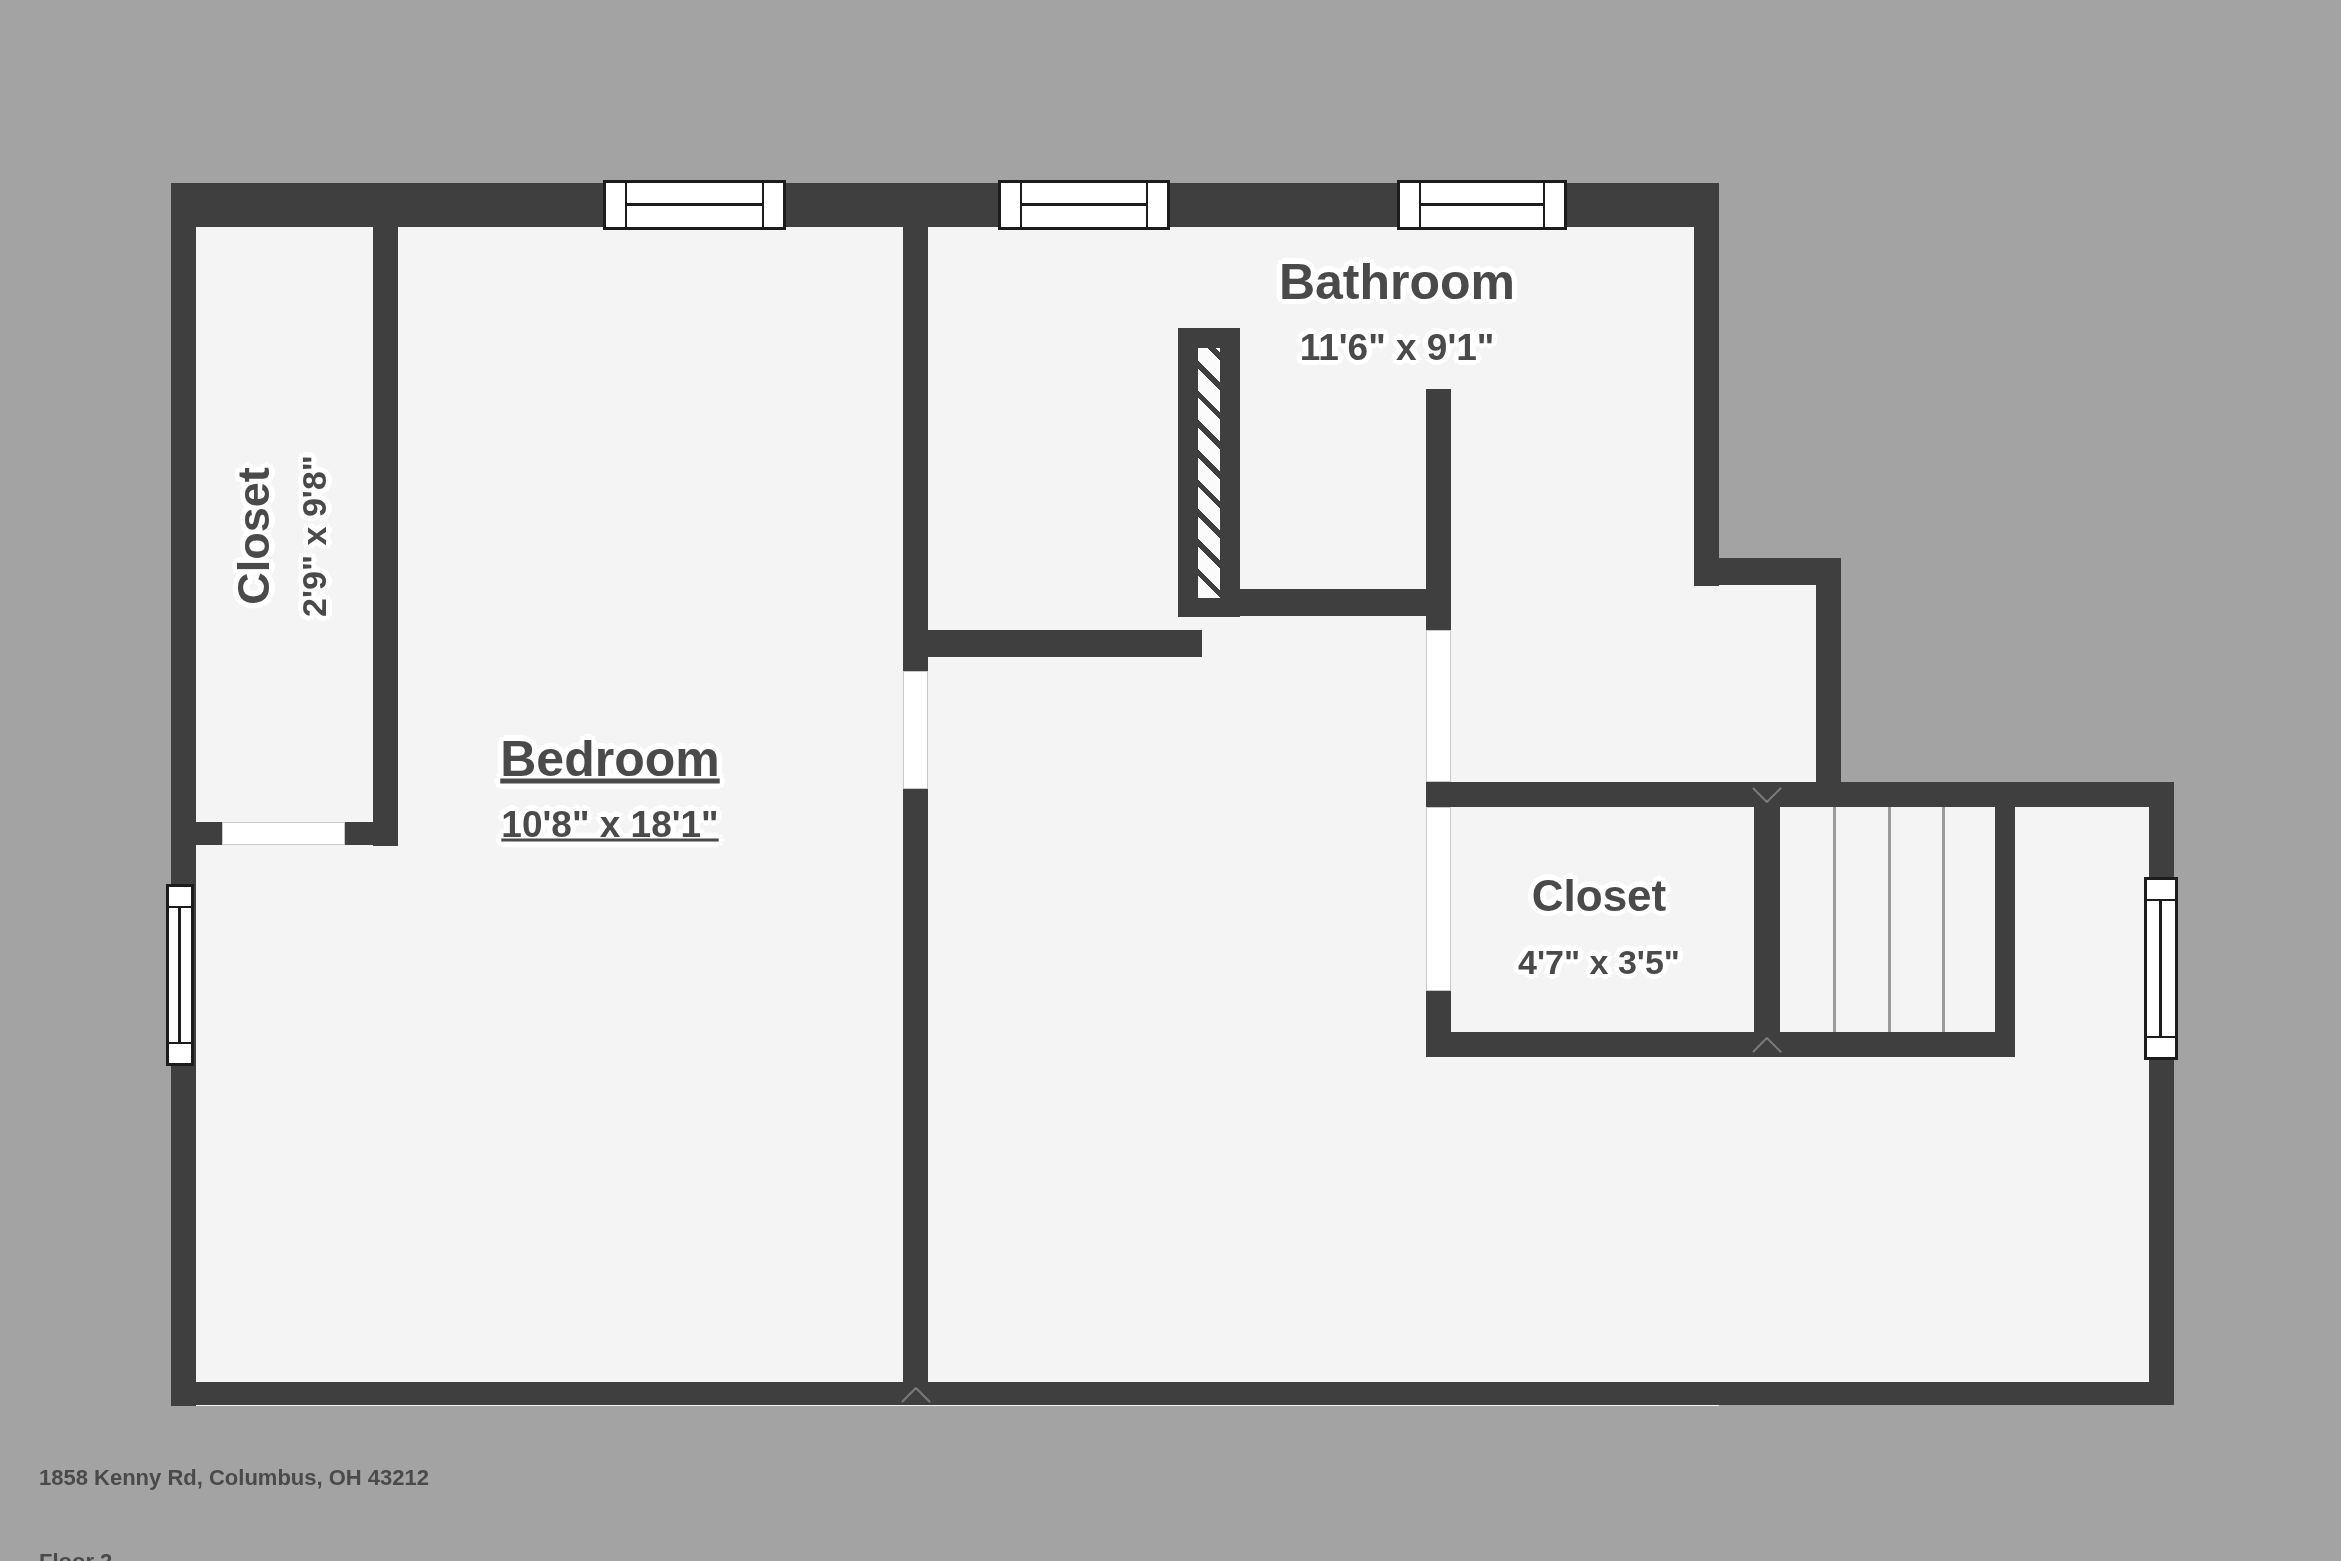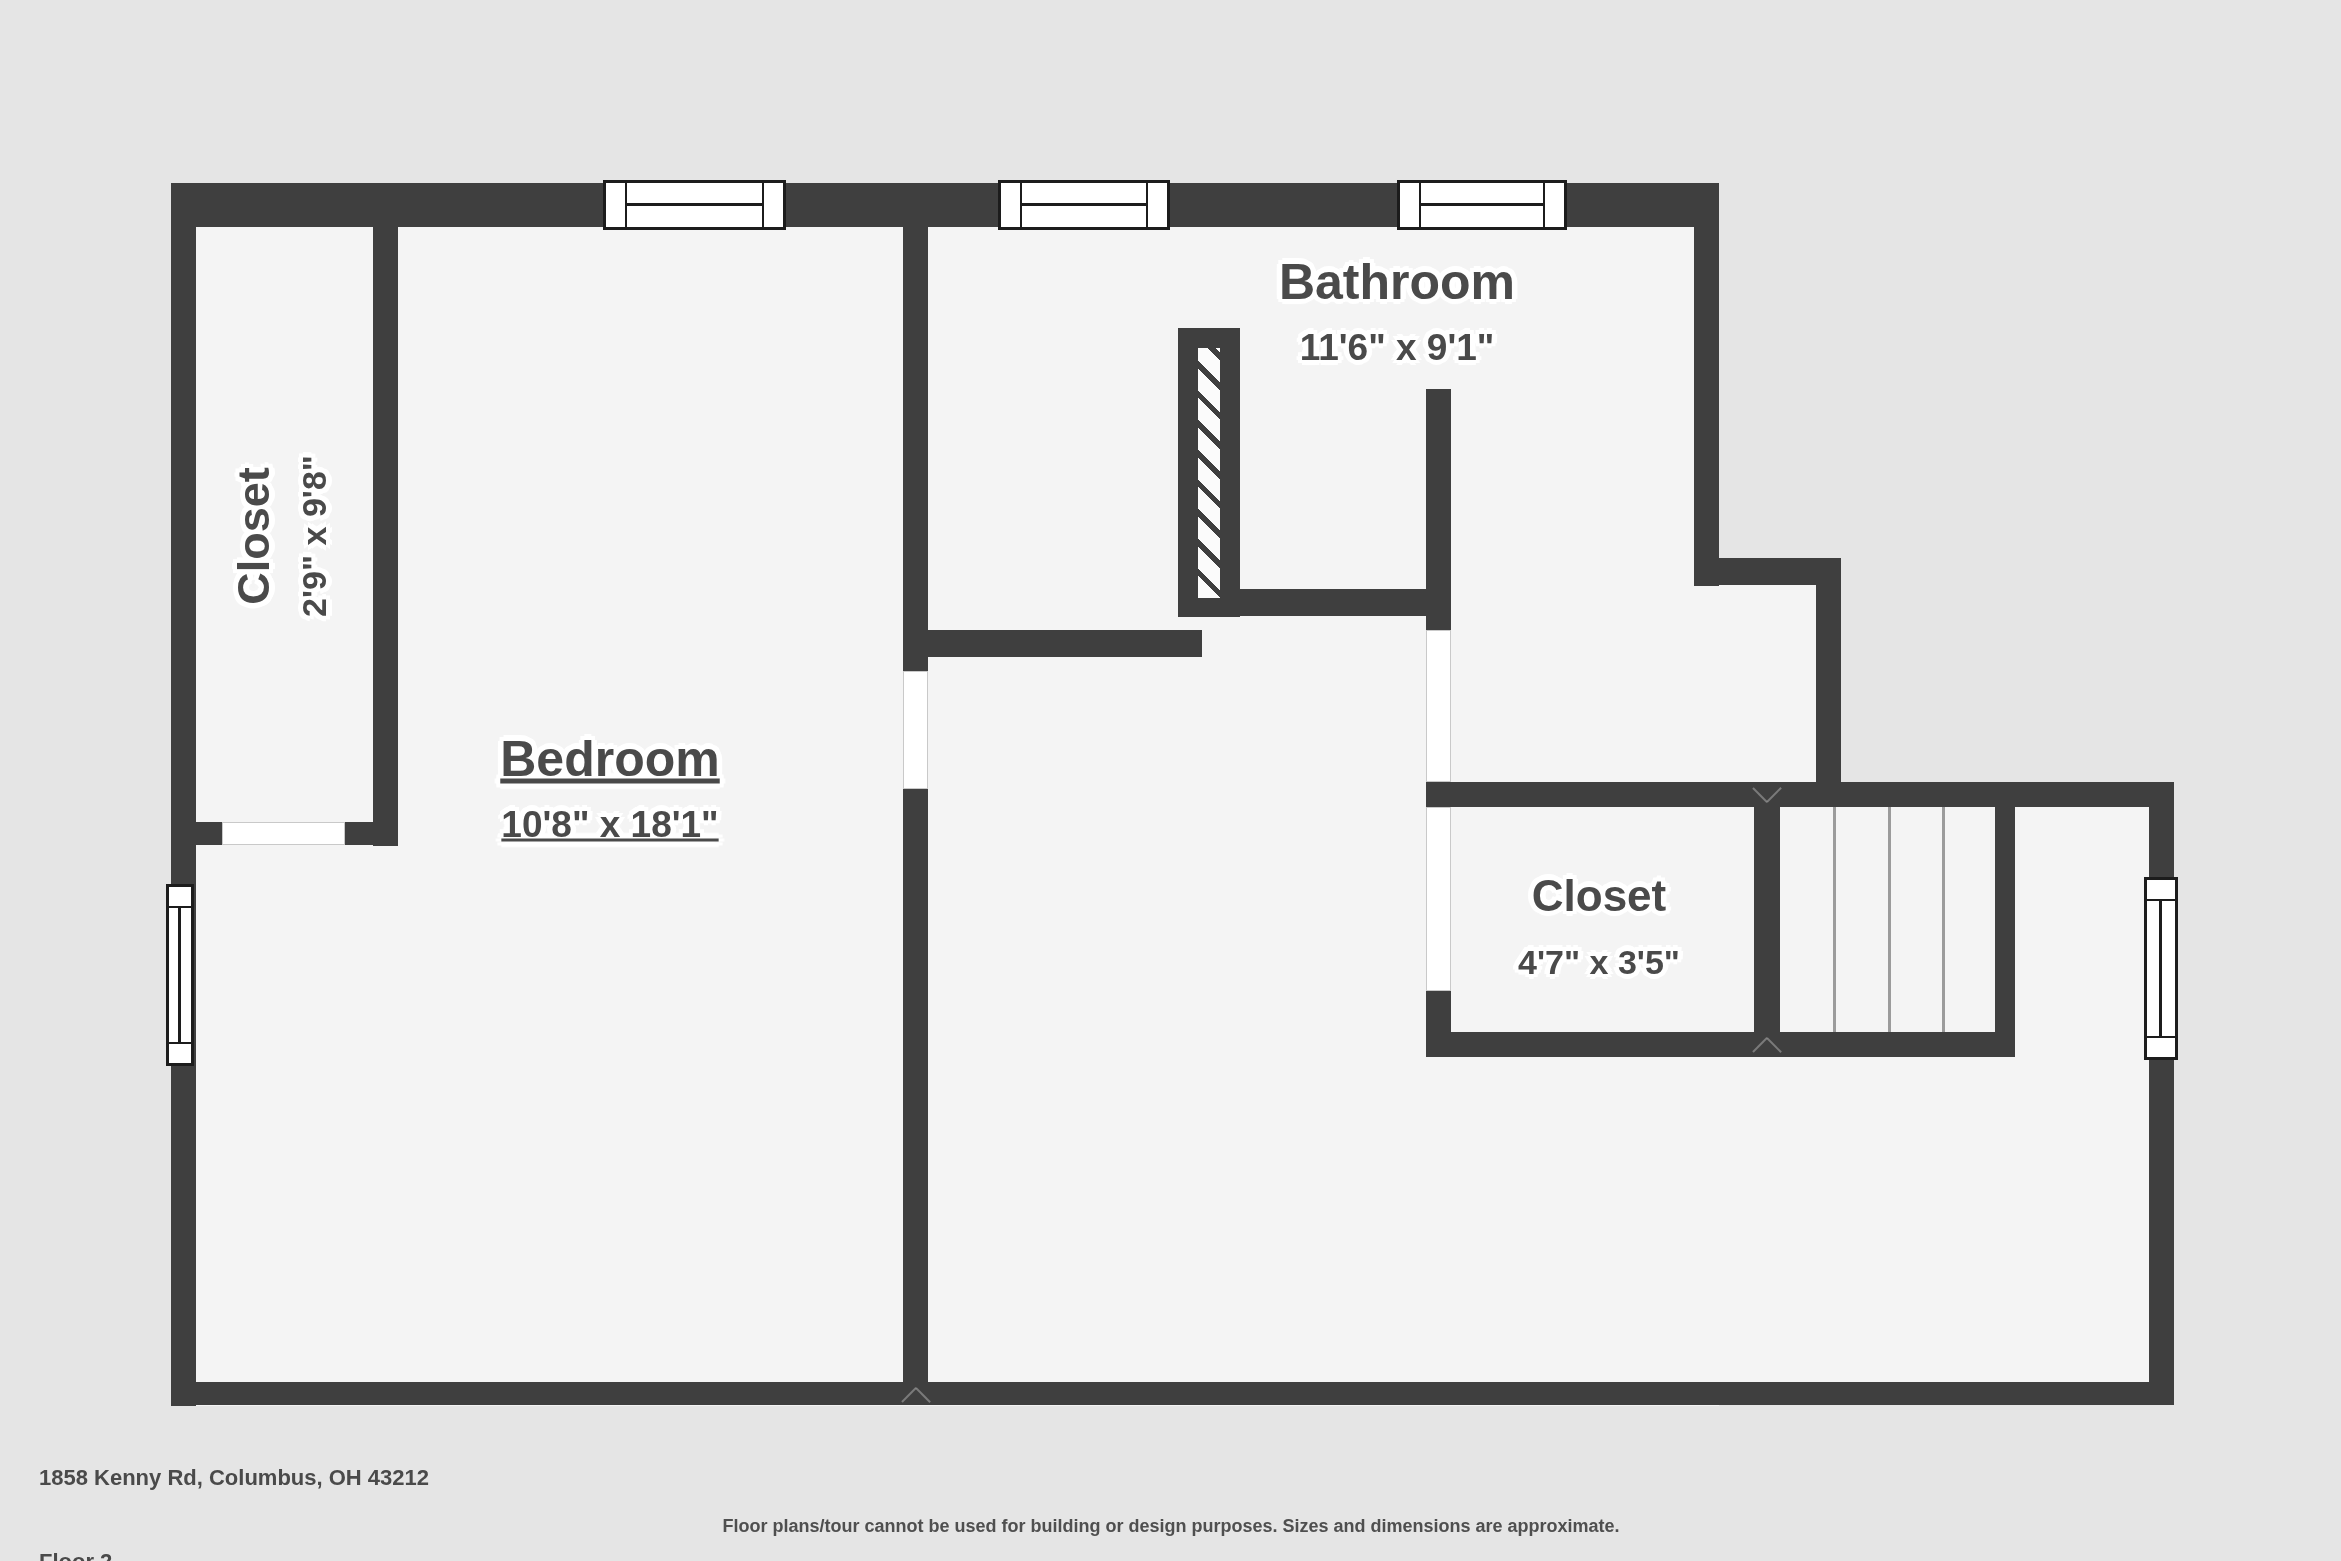--- a/index.html
+++ b/index.html
@@ -1,16 +1,16 @@
 <!DOCTYPE html>
 <html style="--wall: #3f3f3f; --room_fill: #f4f4f4; --outside: #ffffff; --label_text: #4a4a4a; --stair_tread: #9b9b9b; --window_border: #1c1c1c; --opening_border: #c9c9c9;font-size:12.5px"><head>
 <meta charset="utf-8">
 <style>
   html,body{margin:0;padding:0;width:2342px;height:1561px;background:#fff;}
-  .stage{position:relative;width:2342px;height:1561px;background:#e5e5e5;overflow:hidden;
+  .stage{position:relative;width:2342px;height:1561px;background:#a3a3a3;overflow:hidden;
          font-family:"Liberation Sans",sans-serif;}
   .fill{position:absolute;background:var(--room_fill);}
   .wall{position:absolute;background:var(--wall);}
   .opening{position:absolute;background:#fff;border:1.6px solid var(--opening_border);box-sizing:border-box;}
   .window{position:absolute;background:#fff;border:3.1px solid var(--window_border);box-sizing:border-box;}
   .wl{position:absolute;background:var(--window_border);display:block;}
   .tread{position:absolute;background:var(--stair_tread);}
   .hatch-core{position:absolute;background:#fbfbfb;
       background-image:repeating-linear-gradient(45deg,transparent 0,transparent 15.6px,var(--wall) 15.6px,var(--wall) 21px);}
   .seam{position:absolute;width:2.3px;height:20px;background:#9a9a9a;opacity:.65;}
@@ -124,16 +124,15 @@
 
   <div class="room-label" style="left:1599px;top:926px;">
     <div class="rname-md">Closet</div>
     <div class="rsub-md">4'7" x 3'5"</div>
   </div>
 
 
 
   <div class="footer-line addr">1858 Kenny Rd, Columbus, OH 43212</div>
   <div class="footer-line floor">Floor 2</div>
-  <div class="footer-line disclaimer">Floor plans/tour cannot be used for building or design purposes. Sizes and dimensions are approximate.</div>
 
 </div>
 
 
 </body></html>

